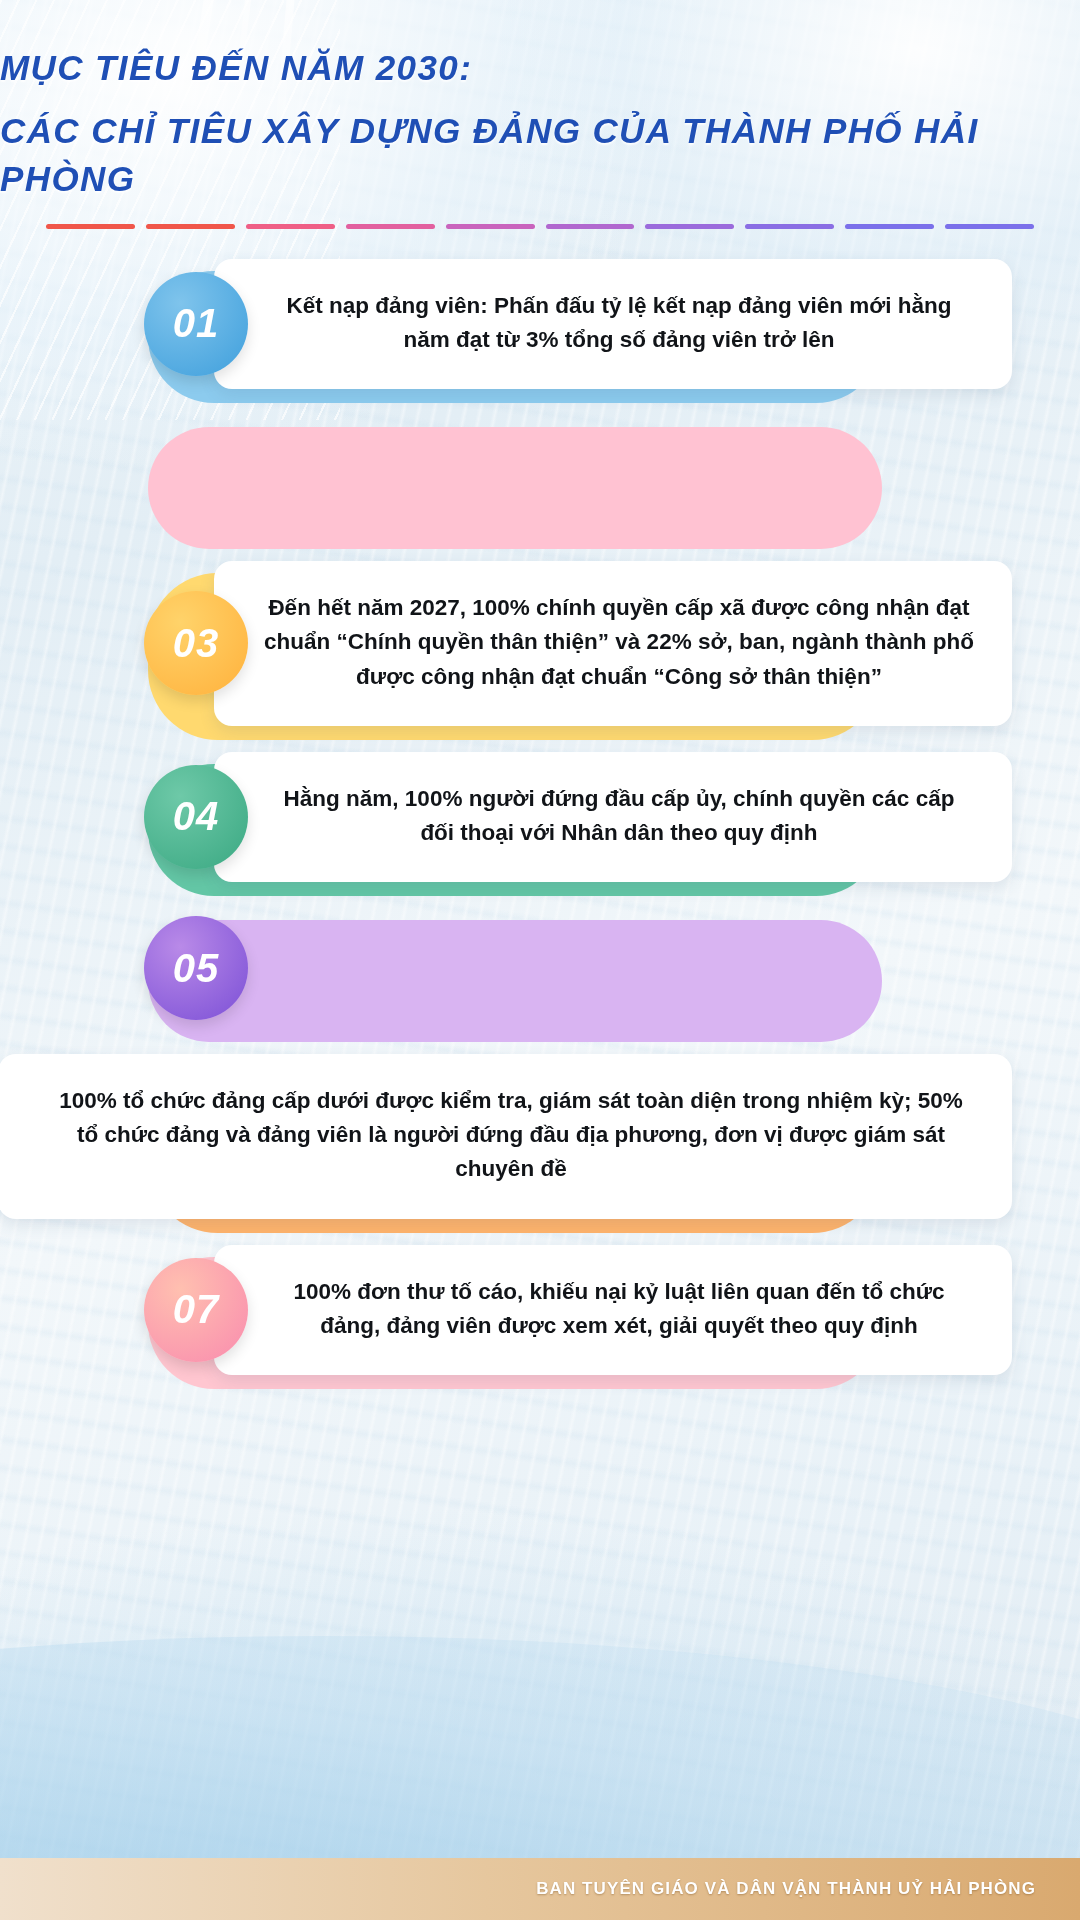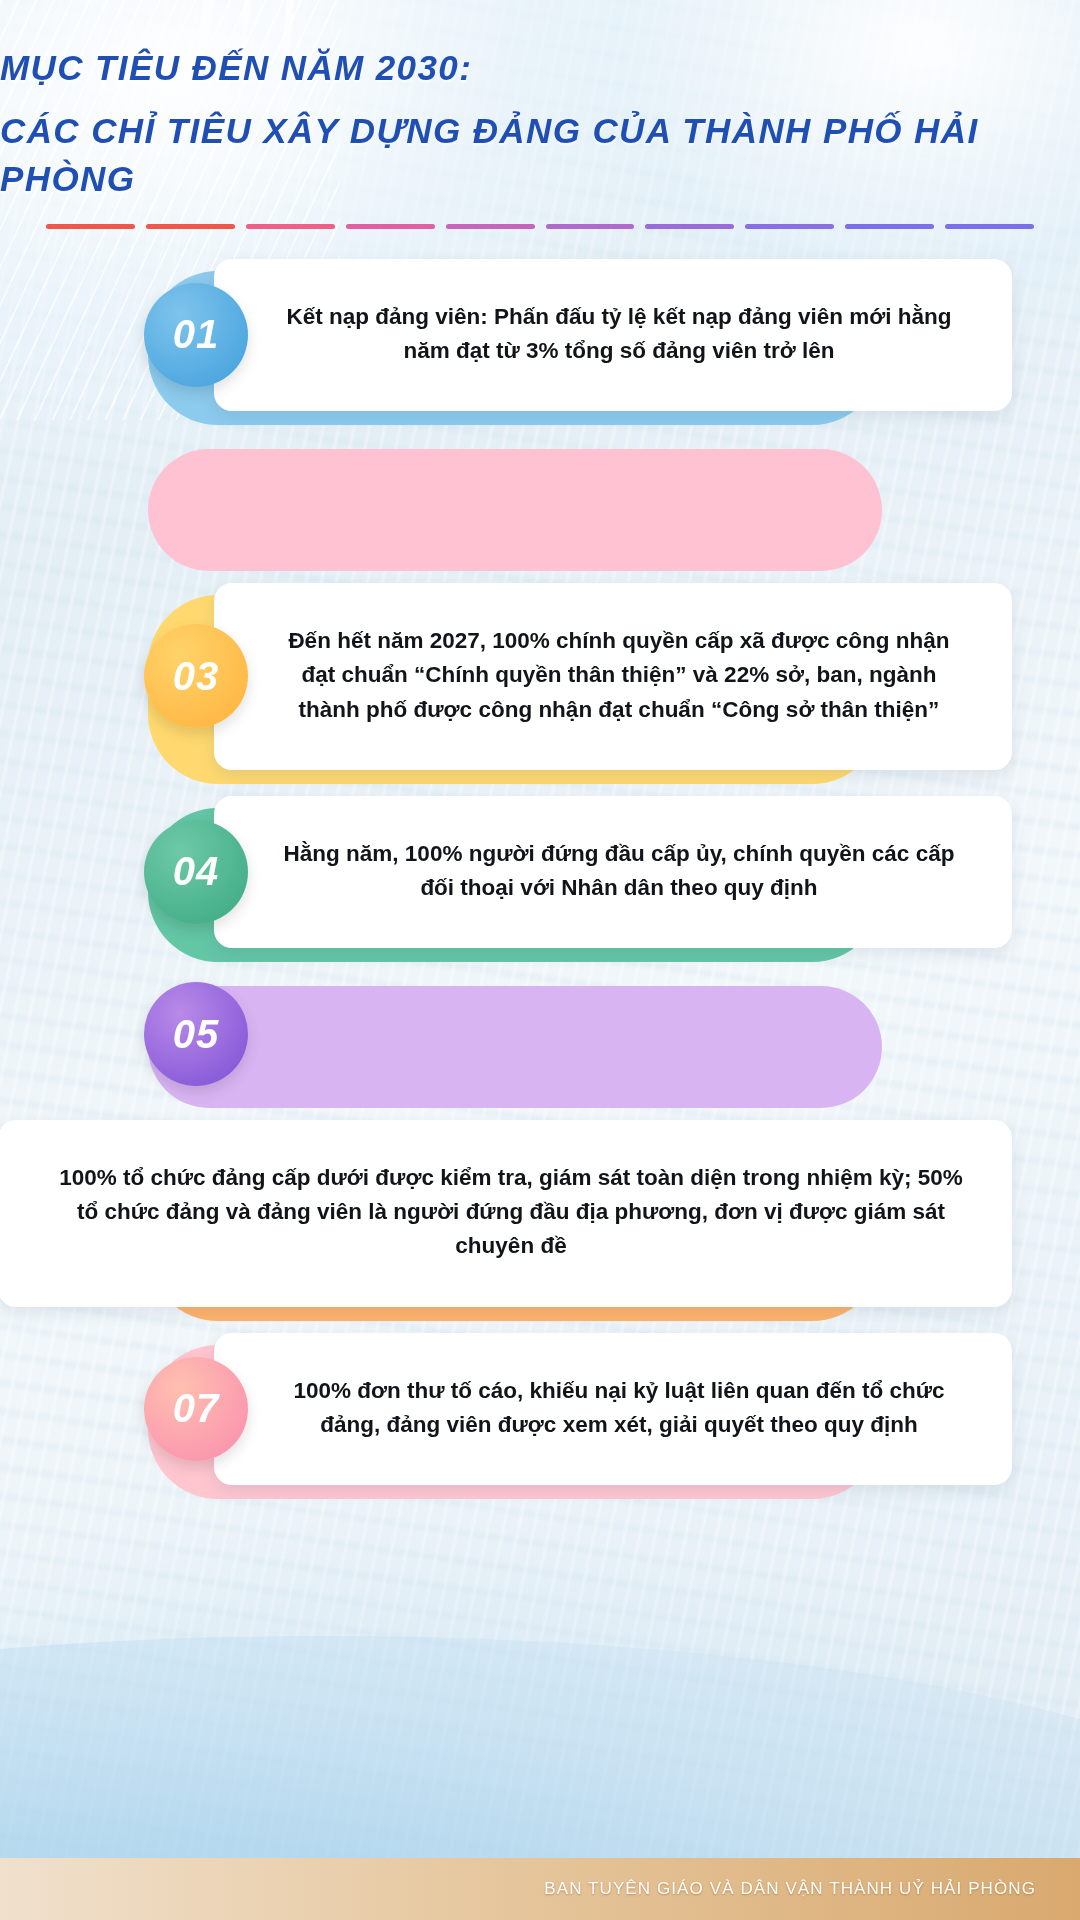--- a/index.html
+++ b/index.html
@@ -122,37 +122,37 @@
     background: #ffffff;
     border-radius: 18px;
     padding: 26px 34px 28px 46px;
     box-shadow: 0 6px 16px rgba(60,90,120,0.12);
     text-align: center;
     color: #111418;
     font-size: 22.5px;
     font-weight: 700;
     line-height: 1.52;
   }
-  .card p { margin: 15px; }
+  .card p { margin: 4px; }
 
   
   .footer {
     position: absolute;
     left: 0; right: 0; bottom: 0;
     height: 62px;
     background: linear-gradient(90deg, #f0e0cc 0%, #e6c79e 45%, #d9a96f 100%);
     display: flex;
     align-items: center;
     justify-content: flex-end;
     padding-right: 44px;
   }
   .footer-text {
     color: #ffffff;
     font-size: 17px;
-    font-weight: 400;
+    font-weight: 700;
     letter-spacing: 1.1px;
     text-transform: uppercase;
     text-shadow: 0 1px 2px rgba(120,80,30,0.45);
   }
 </style>
 </head>
 <body>
 
 <div class="bg-layer">
   <div class="bg-fabric"></div>

